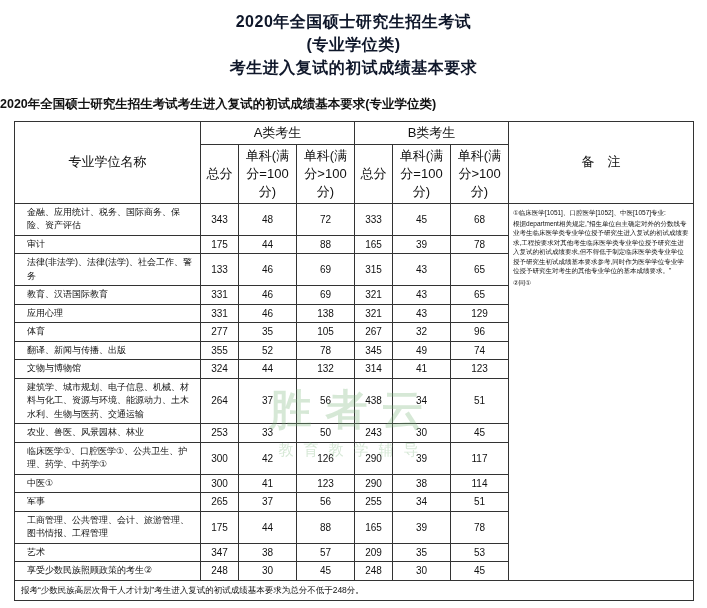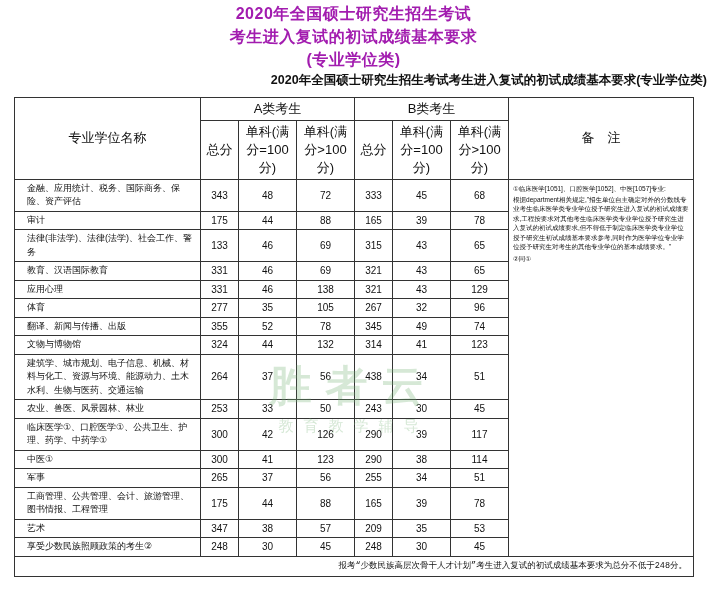--- a/index.html
+++ b/index.html
@@ -6,32 +6,32 @@
   body{
     width:707px;height:608px;
     background:#ffffff;
     font-family:"Liberation Sans","DejaVu Sans",sans-serif;
     color:#111;
     overflow:hidden;
     position:relative;
   }
   .title-block{
     text-align:center;
-    color:#a21caf;
+    color:#0f172a;
     font-weight:bold;
-    padding-top:2px;
+    padding-top:10px;
     line-height:1.45;
   }
   .title-line{font-size:16px;letter-spacing:.5px;}
   .subtitle{
-    text-align:right;
+    text-align:left;
     font-size:12.5px;
     font-weight:bold;
     color:#111;
-    margin-top:0;
+    margin-top:16px;
     margin-bottom:8px;
   }
   .table-wrap{
     padding:0 14px;
     position:relative;
   }
   table{
     border-collapse:collapse;
     width:679px;
     table-layout:fixed;
@@ -56,23 +56,22 @@
     font-size:6.5px;
     line-height:1.45;
     vertical-align:top;
     padding:4px 4px;
     text-align:left;
   }
   .remark p{margin:0 0 2px 0;}
   .note-row td{
     font-size:8.5px;
     padding:4px 6px;
-    text-align:right;
+    text-align:left;
     line-height:1.4;
-    font-family:Liberation Mono, monospace;
   }
   .watermark{
     position:absolute;
     left:0;right:0;top:268px;
     text-align:center;
     pointer-events:none;
     z-index:5;
   }
   .wm1{
     font-size:42px;
@@ -87,22 +86,22 @@
     letter-spacing:10px;
     margin-top:10px;
   }
   .rowname-tall{line-height:1.5;}
 </style>
 </head>
 <body>
 
 <div class="title-block">
   <div class="title-line">2020年全国硕士研究生招生考试</div>
+  <div class="title-line">(专业学位类)</div>
   <div class="title-line">考生进入复试的初试成绩基本要求</div>
-  <div class="title-line">(专业学位类)</div>
 </div>
 
 <div class="subtitle">2020年全国硕士研究生招生考试考生进入复试的初试成绩基本要求(专业学位类)</div>
 
 <div class="table-wrap">
   <div class="watermark">
     <div class="wm1">胜者云</div>
     <div class="wm2">教育教学辅导</div>
   </div>
 

